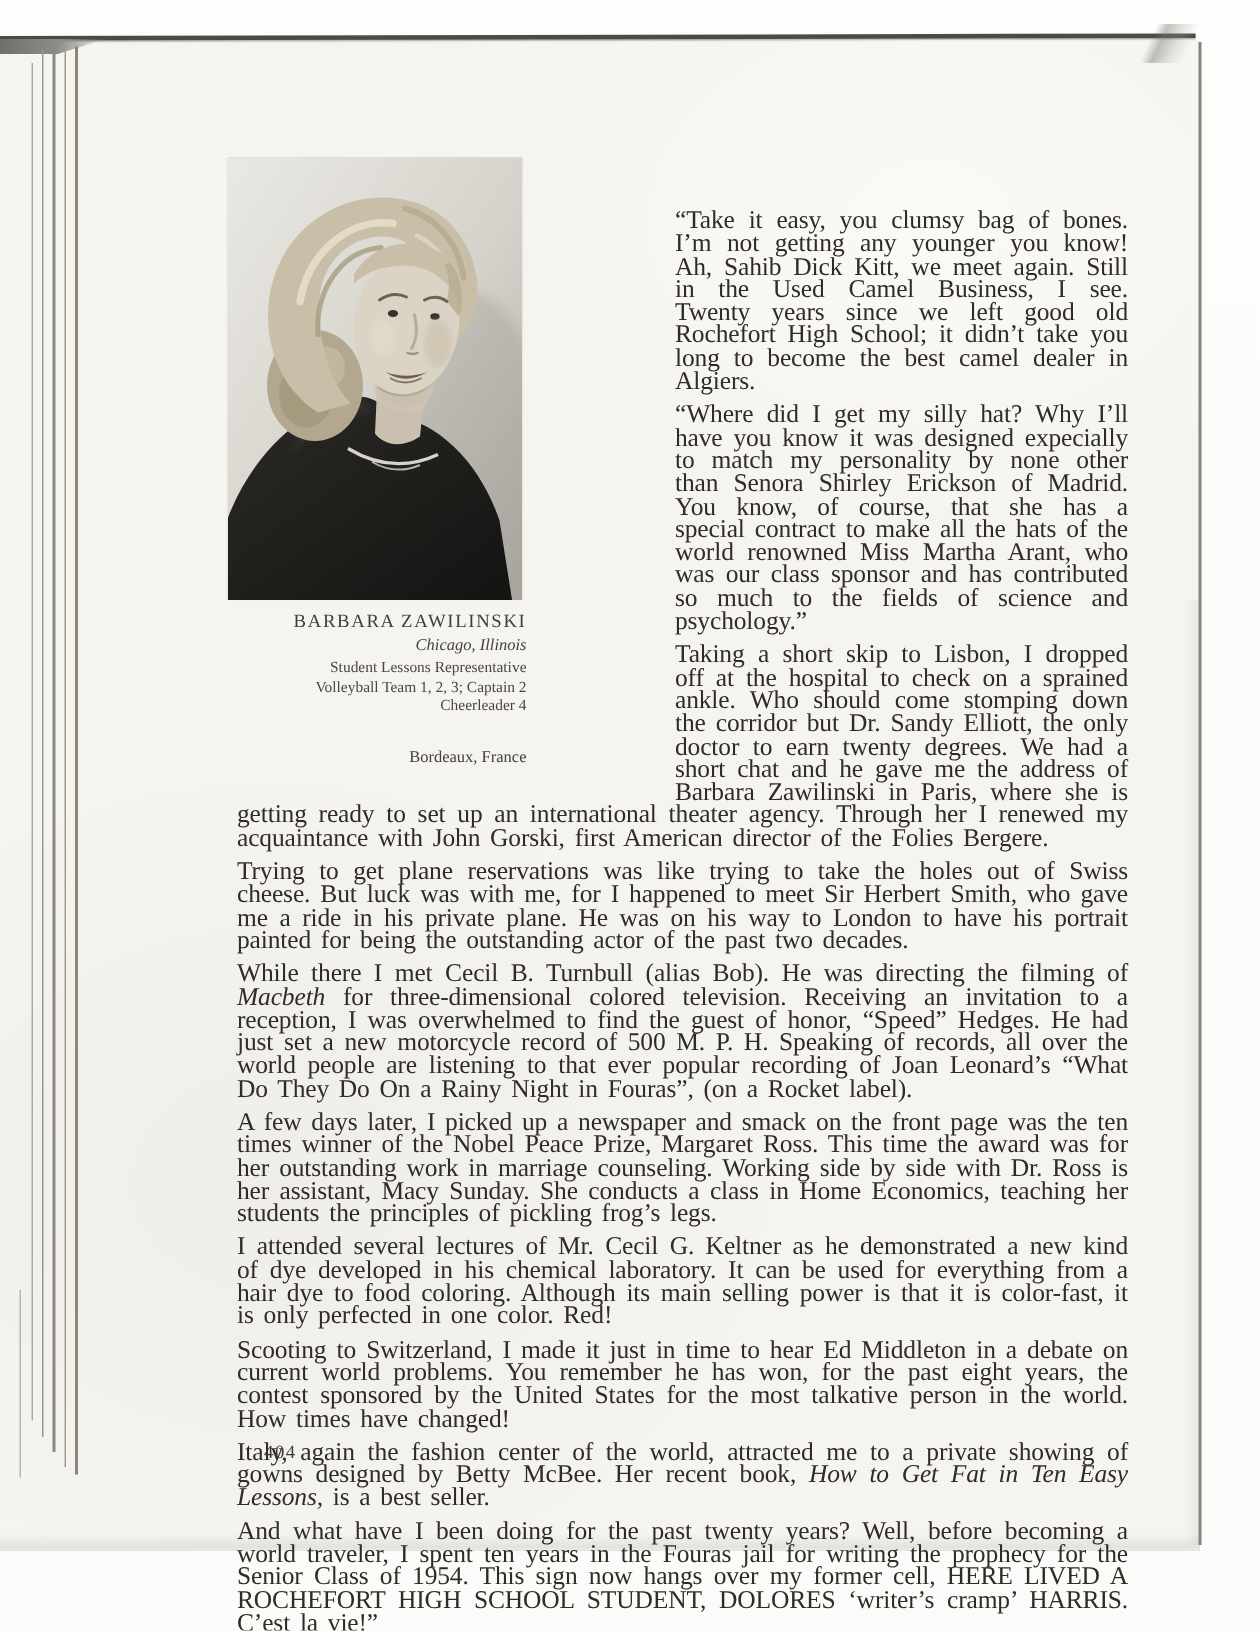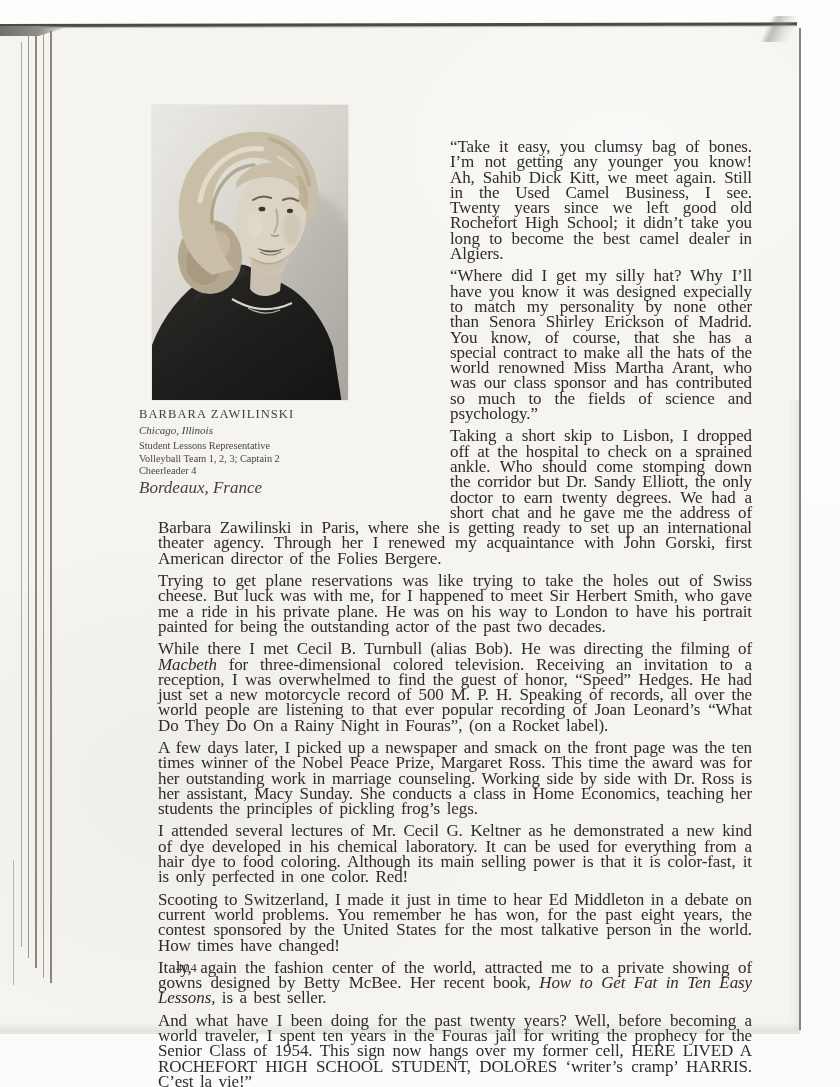--- a/index.html
+++ b/index.html
@@ -44,26 +44,26 @@
 
   
   .content{position:absolute;left:158px;top:105px;width:594px;color:#2f2b27;}
   .photo-block{float:left;width:298px;margin-left:-6px;padding-bottom:18px;}
   .photo{
     width:196px;height:295px;margin-left:0;
     box-shadow:inset 0 0 14px rgba(60,58,52,.25), 0 0 1px rgba(90,88,80,.4);
     background:#cfcdc7;
   }
   .photo svg{display:block;width:196px;height:295px;}
-  .caption{width:212px;margin-left:-13px;margin-top:7px;text-align:left;}
+  .caption{width:212px;margin-left:-13px;margin-top:7px;text-align:right;}
   .cap-name{font-size:12.5px;line-height:14px;letter-spacing:1.1px;color:#413e39;}
   .cap-town{font-size:11px;line-height:14px;font-style:italic;margin-top:2px;color:#46423c;}
   .cap-act{font-size:10.3px;line-height:12.5px;color:#4a463f;}
   .cap-act-first{margin-top:3px;}
-  .cap-exch{font-size:17px;line-height:14px;font-style:italic;margin-top:3px;color:#46423c;}
+  .cap-exch{font-size:11px;line-height:14px;margin-top:20px;color:#46423c;}
 
   h1.title{
     margin:101px 0 0 0;padding-left:46px;font-weight:normal;
     font-size:30px;line-height:26px;letter-spacing:.5px;color:#262420;
   }
   h1.title .squeeze{display:inline-block;transform:scaleX(.78);transform-origin:left center;}
 
   .prophecy p{
     margin:0 0 7px 0;
     font-size:17px;line-height:15.3px;

